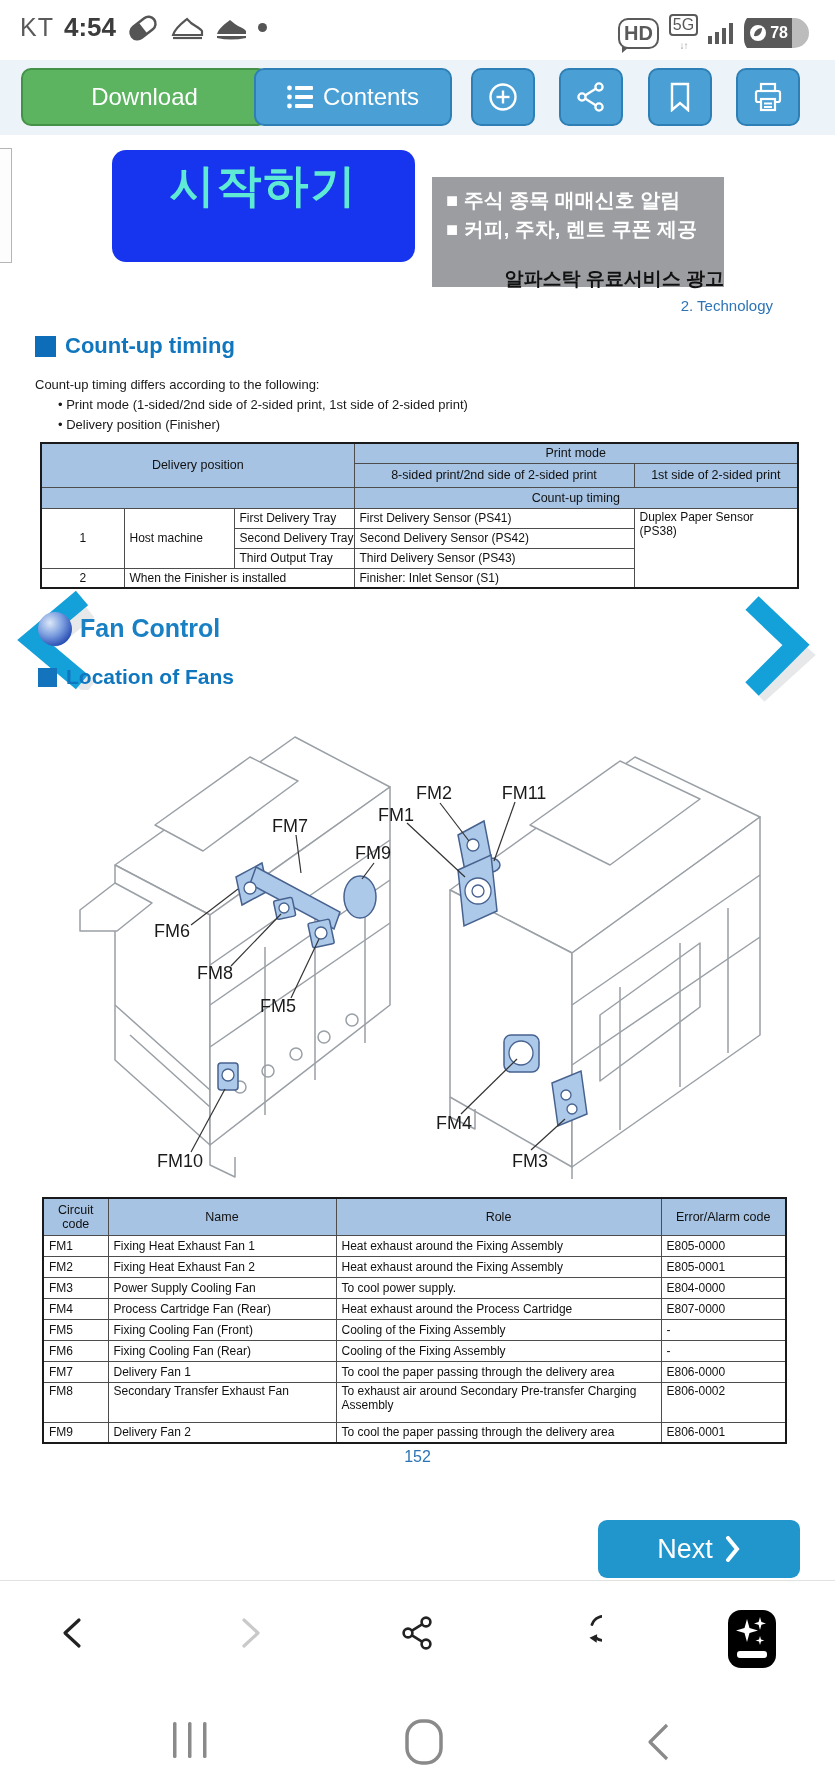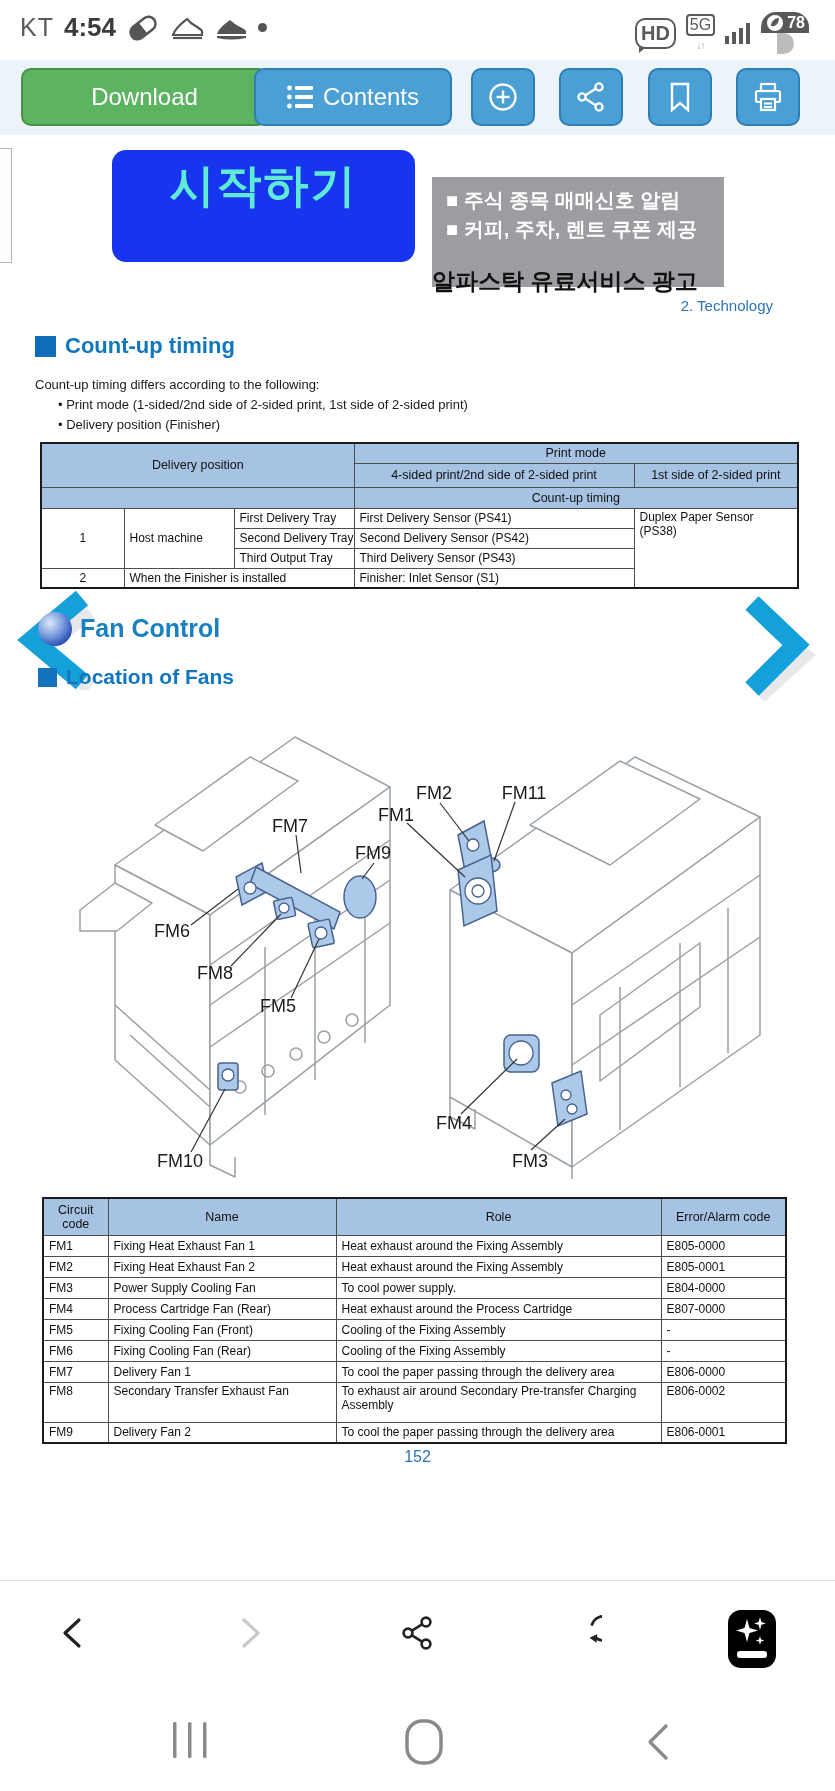--- a/index.html
+++ b/index.html
@@ -12,38 +12,38 @@
   .status-bar { position:absolute; top:0; left:0; width:835px; height:60px; background:#fff; }
   .sb-left { position:absolute; left:20px; top:12px; display:flex; align-items:center; gap:10px; }
   .sb-carrier { font-size:25px; color:#5a5a5a; letter-spacing:1px; }
   .sb-time { font-size:26px; color:#3c3c3c; font-weight:bold; }
   .sb-right { position:absolute; right:26px; top:12px; display:flex; align-items:center; gap:10px; }
   .hd-badge { border:2.5px solid #5a5a5a; border-radius:10px; color:#5a5a5a; font-weight:bold; font-size:20px; padding:2px 4px; position:relative; }
   .hd-badge:after { content:""; position:absolute; left:2px; bottom:-6px; border-left:7px solid #5a5a5a; border-bottom:6px solid transparent; }
   .fiveg { text-align:center; color:#5a5a5a; line-height:1; }
   .fiveg .g { font-size:16px; font-weight:normal; border:2px solid #5a5a5a; border-radius:4px; padding:1px 2px; display:inline-block; }
   .fiveg .arrows { font-size:10px; color:#9a9a9a; letter-spacing:-1px; }
-  .battery { display:flex; align-items:center; height:42px; border-radius:15px; overflow:hidden;flex-direction:column; }
+  .battery { display:flex; align-items:center; height:42px; border-radius:15px; overflow:hidden; }
   .batt-dark { background:#595959; color:#fff; height:30px; display:flex; align-items:center; gap:3px; padding:0 4px 0 5px; }
   .batt-num { font-size:16px; font-weight:bold; }
   .batt-light { background:#bcbcbc; width:17px; height:30px; border-radius:0 15px 15px 0; }
   
   .toolbar { position:absolute; top:60px; left:0; width:835px; height:75px; background:#edf4f9; }
   .tb-btn { position:absolute; top:8px; height:58px; border-radius:10px; display:flex; align-items:center; justify-content:center; gap:10px;
             color:#fff; font-size:24px; cursor:pointer; }
   .tb-green { background:#5cb360; border:2px solid #449247; }
   .tb-blue  { background:#4aa0d5; border:2px solid #2d7fb5; }
   
   .content { position:absolute; top:135px; left:0; width:835px; height:1445px; background:#fff; overflow:hidden; }
   .ad-strip { position:absolute; left:0; top:13px; width:12px; height:115px; background:#fdfdfd; border:1px solid #b5b5b5; border-left:none; }
   .ad-cta { position:absolute; left:112px; top:15px; width:303px; height:112px; background:#1734ee; border-radius:14px;
             color:#5eead4; font-weight:bold; font-size:45px; text-align:center; padding-top:6px; letter-spacing:2px; cursor:pointer; }
   .ad-box { position:absolute; left:432px; top:17px; width:292px; height:110px; background:#9b9da0; color:#fff; font-weight:bold;
             font-size:20px; line-height:29px; padding:9px 0 0 14px; cursor:pointer; white-space:nowrap;margin-top:25px; }
-  .ad-caption { position:absolute; left:432px; top:131px; width:292px; font-weight:bold; font-size:23px; color:#111; }
+  .ad-caption { position:absolute; left:432px; top:131px; width:292px; text-align:right; font-weight:bold; font-size:19px; color:#111; }
   .breadcrumb { position:absolute; right:62px; top:162px; font-size:15px; color:#2d74b6; }
   .sec-head { position:absolute; display:flex; align-items:center; gap:9px; color:#1076be; font-weight:bold; }
   .sq-bullet { display:inline-block; background:#0d6db8; }
   .intro { position:absolute; left:35px; top:242px; font-size:13px; color:#1a1a1a; }
   .bullet { position:absolute; left:58px; font-size:13px; color:#1a1a1a; }
   
   table.doc { border-collapse:collapse; position:absolute; table-layout:fixed; background:#fff; }
   table.doc td, table.doc th { border:1px solid #4d4d4d; font-size:12px; font-weight:normal; color:#111;
        padding:1px 5px; vertical-align:middle; overflow:visible; }
   table.doc { border:2px solid #1a1a1a; }
@@ -198,21 +198,21 @@
           <col style="width:120px">
           <col style="width:280px">
           <col style="width:164px">
         </colgroup>
       <tbody>
           <tr style="height:20px;">
         <th colspan="3" rowspan="2">Delivery position</th>
         <th colspan="2">Print mode</th>
       </tr>
       <tr style="height:24px;">
-        <th>4-sided print/2nd side of 2-sided print</th>
+        <th>8-sided print/2nd side of 2-sided print</th>
         <th>1st side of 2-sided print</th>
       </tr>
       <tr style="height:21px;">
         <th colspan="3"></th>
         <th colspan="2">Count-up timing</th>
       </tr>
       <tr style="height:20px;">
         <td rowspan="3" class="cell-c">1</td>
         <td rowspan="3">Host machine</td>
         <td>First Delivery Tray</td>
@@ -400,20 +400,26 @@
         <td>FM9</td>
         <td>Delivery Fan 2</td>
         <td>To cool the paper passing through the delivery area</td>
         <td>E806-0001</td>
       </tr>
     </tbody>
       </table>
 
     <div class="pagenum">152</div>
 
+    <div class="bn-btn" style="left:598px; width:202px;">
+      <span>Next</span>
+      <svg width="16" height="26" viewBox="0 0 16 26">
+        <polyline points="3,2 12,13 3,24" fill="none" stroke="#fff" stroke-width="4" stroke-linecap="round"></polyline>
+      </svg>
+    </div>
   </div>
 
   <div class="browser-bar">
     <svg class="bb-icon" style="left:55px;" viewBox="0 0 36 36">
       <polyline points="24,5 10,18 24,31" fill="none" stroke="#222" stroke-width="3.2" stroke-linecap="round" stroke-linejoin="round"></polyline>
     </svg>
     <svg class="bb-icon" style="left:232px;" viewBox="0 0 36 36">
       <polyline points="12,5 26,18 12,31" fill="none" stroke="#c9c9c9" stroke-width="3.2" stroke-linecap="round" stroke-linejoin="round"></polyline>
     </svg>
     <svg class="bb-icon" style="left:399px;" viewBox="0 0 36 36">

